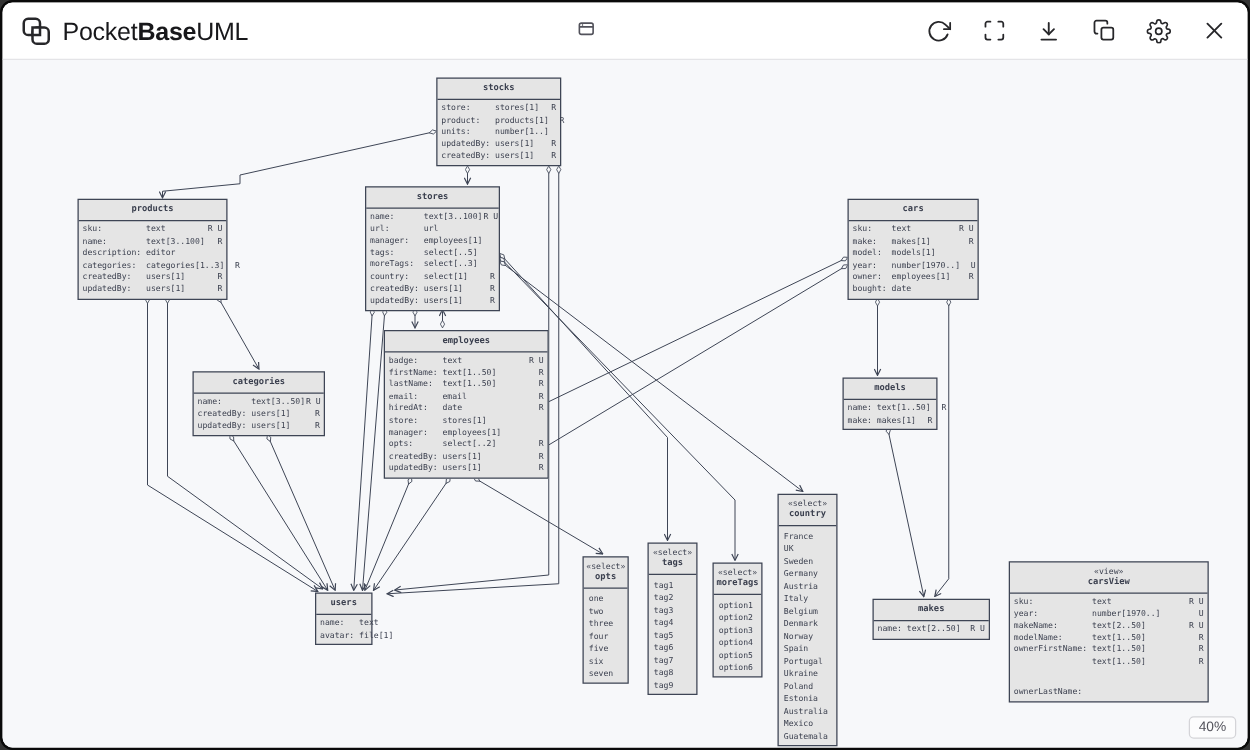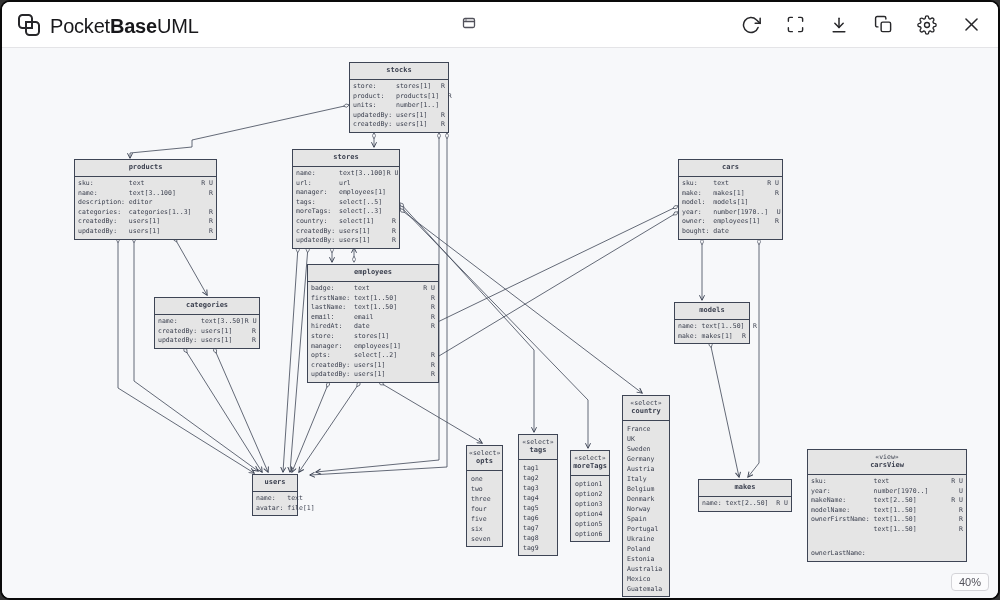--- a/index.html
+++ b/index.html
@@ -187,21 +187,21 @@
               <span class="f-type">users[1]</span>
               <span class="f-flags">R</span>
             </div>
             <div class="f-row">
               <span class="f-name" style="width: 11ch;">createdBy:</span>
               <span class="f-type">users[1]</span>
               <span class="f-flags">R</span>
             </div>
           </div>
         </div>
-        <div class="uml-table" style="left: 72px; top: 111px; width: 143px;">
+        <div class="uml-table" style="left: 60px; top: 111px; width: 120px;">
           <div class="t-head">
             <div class="t-name">products</div>
           </div>
           <div class="t-rows">
             <div class="f-row">
               <span class="f-name" style="width: 13ch;">sku:</span>
               <span class="f-type">text</span>
               <span class="f-flags">R U</span>
             </div>
             <div class="f-row">

